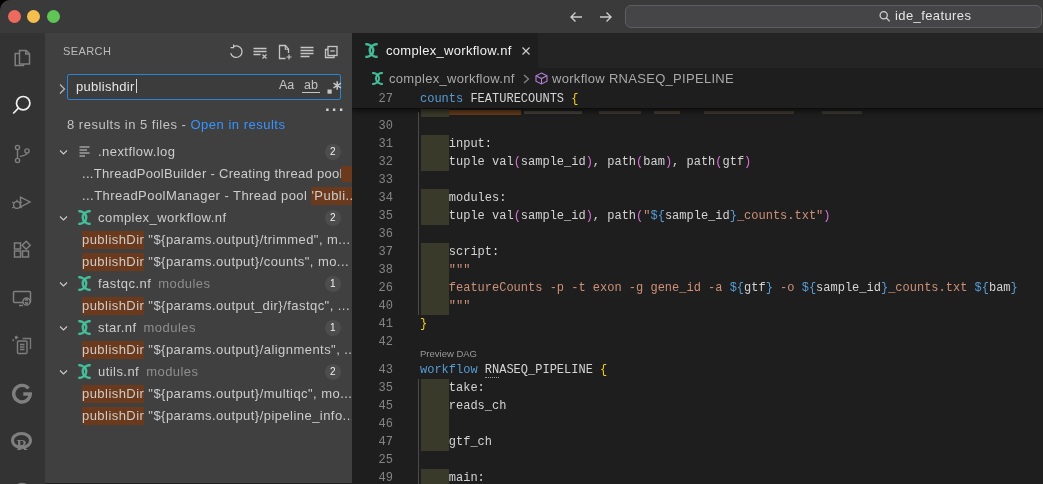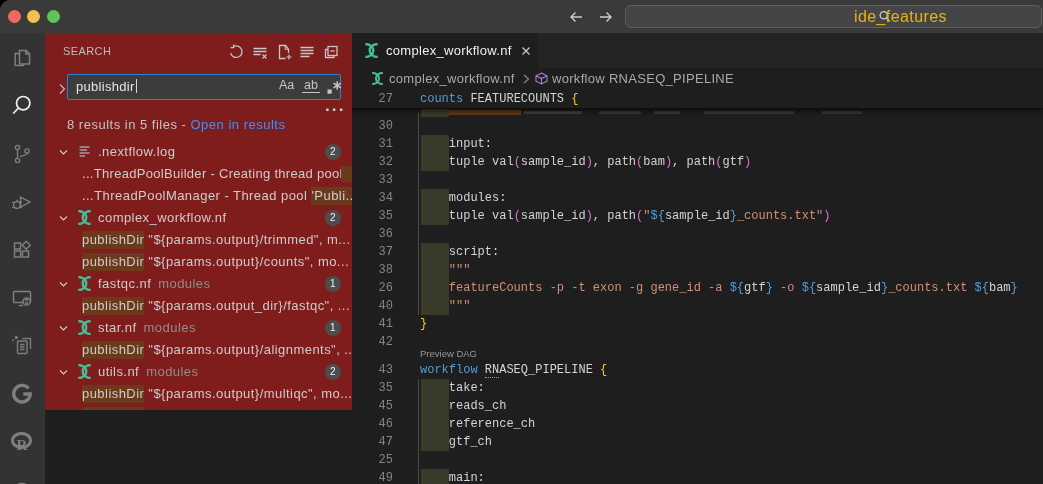--- a/index.html
+++ b/index.html
@@ -2,26 +2,26 @@
 <html><head><meta charset="utf-8"><style>
 *{margin:0;padding:0;box-sizing:border-box}
 html,body{width:1043px;height:484px;overflow:hidden;background:#000}
 body{font-family:"Liberation Sans",sans-serif;-webkit-font-smoothing:antialiased}
 #win{position:absolute;left:0;top:0;width:1043px;height:484px;border-radius:10px 0 0 0;overflow:hidden;background:#1e1e1e}
 
 #title{position:absolute;left:0;top:0;width:1043px;height:33px;background:#3a3a3b}
 .tl{position:absolute;top:10px;width:13px;height:13px;border-radius:50%}
 #cmdbox{position:absolute;left:625px;top:5px;right:1px;height:23px;background:#454547;border:1px solid #5e5e60;border-radius:6px}
 .navarrow{position:absolute;top:8px}
-#cmdtxt{position:absolute;left:854px;top:8px;font-size:16px;letter-spacing:.4px;color:#eab308}
+#cmdtxt{position:absolute;left:895px;top:8px;font-size:13px;letter-spacing:.4px;color:#e5e5e5}
 
 #abar{position:absolute;left:0;top:33px;width:45px;height:451px;background:#333333}
 .aicon{position:absolute;left:10px;width:24px;height:24px}
 
-#side{position:absolute;left:45px;top:33px;width:307px;height:377px;background:#7f1d1d;overflow:hidden}
+#side{position:absolute;left:45px;top:33px;width:307px;height:450px;background:#404040;overflow:hidden}
 #sehead{position:absolute;left:18px;top:12px;font-size:11px;color:#bcbcbc;letter-spacing:.4px}
 .hicon{position:absolute;top:11px;width:16px;height:16px}
 #repl{position:absolute;left:9px;top:48px;width:16px;height:16px}
 #sbox{position:absolute;left:22px;top:41px;width:274px;height:26px;background:#3c3c3c;border:1px solid #2a84d2;border-radius:2px}
 #sboxtxt{position:absolute;left:8px;top:4px;font-size:13px;letter-spacing:.3px;color:#e6e6e6}
 .caret{display:inline-block;width:1px;height:14px;background:#d8d8d8;vertical-align:-2px;margin-left:1px}
 .opticon{position:absolute;top:3px;color:#c5c5c5;font-size:12px}
 #dots{position:absolute;left:280px;top:67px;color:#cfcfcf;font-size:17px;font-weight:bold;letter-spacing:1.2px}
 #resline{position:absolute;left:22px;top:84px;font-size:13px;letter-spacing:.5px;color:#c2c2c2}
 #resline a{color:#3794ff;text-decoration:none}
@@ -262,21 +262,21 @@
 <div class="cl" style="top:153px"><span class="num">37</span><span class="code">    script:</span></div>
 <div class="cl" style="top:171px"><span class="num">38</span><span class="code">    <span class="s">"""</span></span></div>
 <div class="cl" style="top:189px"><span class="num">26</span><span class="code">    <span class="s">featureCounts -p -t exon -g gene_id -a </span><span class="b">${</span>gtf<span class="b">}</span><span class="s"> -o </span><span class="b">${</span>sample_id<span class="b">}</span><span class="s">_counts.txt </span><span class="b">${</span>bam<span class="b">}</span></span></div>
 <div class="cl" style="top:207px"><span class="num">40</span><span class="code">    <span class="s">"""</span></span></div>
 <div class="cl" style="top:225px"><span class="num">41</span><span class="code"><span class="g">}</span></span></div>
 <div class="cl" style="top:243px"><span class="num">42</span></div>
 <div id="lens">Preview DAG</div>
 <div class="cl" style="top:271px"><span class="num">43</span><span class="code"><span class="k">workflow</span> <span class="du">RN</span>ASEQ_PIPELINE <span class="g">{</span></span></div>
 <div class="cl" style="top:289px"><span class="num">35</span><span class="code">    take:</span></div>
 <div class="cl" style="top:307px"><span class="num">45</span><span class="code">    reads_ch</span></div>
-<div class="cl" style="top:325px"><span class="num">46</span><span class="code">    reference_ch</span></div>
+<div class="cl" style="top:325px"><span class="num">46</span></div>
 <div class="cl" style="top:343px"><span class="num">47</span><span class="code">    gtf_ch</span></div>
 <div class="cl" style="top:361px"><span class="num">25</span></div>
 <div class="cl" style="top:379px"><span class="num">49</span><span class="code">    main:</span></div>
 <div id="sticky">
         <div class="cl" style="top:0px"><span class="num">27</span><span class="code"><span class="k">counts</span> FEATURECOUNTS <span class="g">{</span></span></div>
       </div>
 </div>
 </div>
 
 </body></html>

